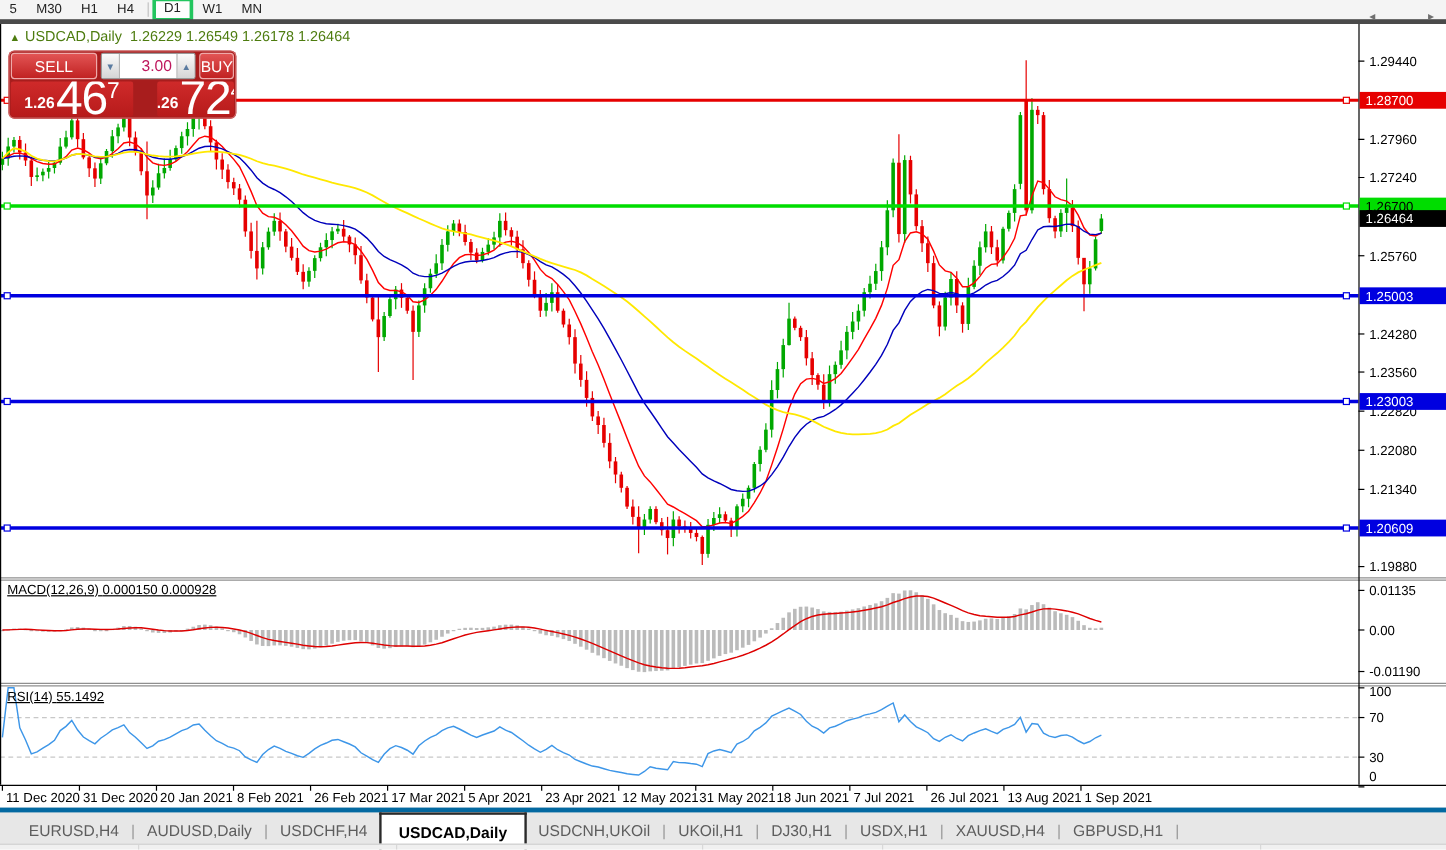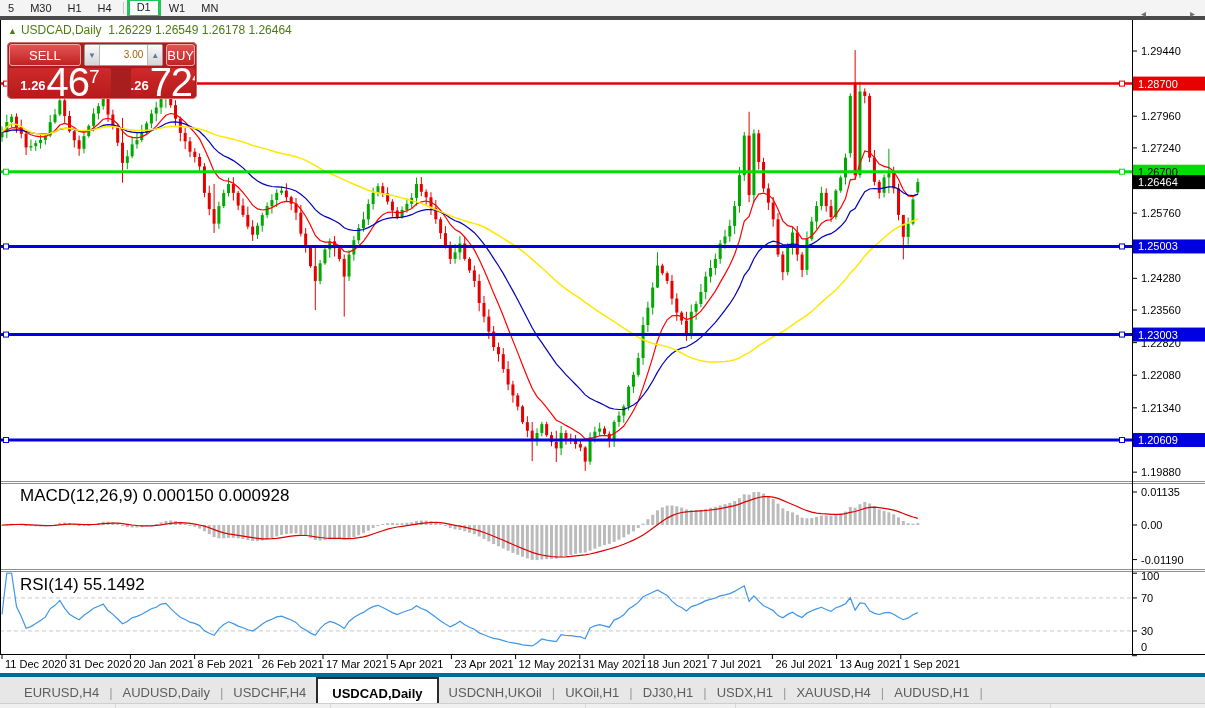--- a/index.html
+++ b/index.html
@@ -10,38 +10,38 @@
   .toolbar{position:absolute;top:0;left:0;right:0;height:16px;background:#f4f4f4;
     display:flex;align-items:center;font-size:11px;color:#222;}
   .tf{padding:0 8px;height:16px;line-height:16px;cursor:default;}
   .tf.active{background:#fdfdfd;border:3px solid #22c55e;height:14px;line-height:13px;border-radius:2px;padding:0 7px;}
   .tf-sep{width:1px;height:12px;background:#c2c2c2;margin:0 3px;}
   .toolbar-edge{position:absolute;top:16px;left:0;right:0;height:4px;background:#4a4a4a;}
 
   
   .chart-title{position:absolute;top:23px;left:8px;font-size:12px;color:#4d7c0f;white-space:nowrap;}
   .chart-title .tri{font-size:9px;margin-right:4px;}
-  .pane-label{position:absolute;left:20px;font-size:17px;color:#000;white-space:nowrap;}
+  .pane-label{position:absolute;left:6px;font-size:11px;color:#000;white-space:nowrap;text-decoration:underline;}
   .macd-label{top:486px;}
   .rsi-label{top:575px;}
 
   
   .trade-panel{position:absolute;left:7px;top:42px;width:190px;height:57px;background:#a81d1d;
     border-radius:5px;box-shadow:0 0 0 1px #d46a6a inset;}
   .tp-row1{position:absolute;top:2px;left:2px;right:2px;height:22px;display:flex;gap:3px;}
   .tp-btn{background:linear-gradient(#e25454,#c12222);border:1px solid #efa9a9;border-radius:3px;
     color:#fff;font-size:13px;display:flex;align-items:center;justify-content:center;padding:0;cursor:pointer;
     font-family:"Liberation Sans",sans-serif;}
   .tp-sell{width:76px;}
   .tp-buy{flex:1;}
   .spinner{width:82px;display:flex;background:#fff;border:1px solid #9a9a9a;border-radius:2px;overflow:hidden;}
   .spin-btn{width:15px;background:linear-gradient(#fafafa,#d5d5d5);border:0;border-right:1px solid #b5b5b5;
     color:#5a7ba0;font-size:8px;display:flex;align-items:center;justify-content:center;cursor:pointer;padding:0;}
   .spin-btn.up{border-right:0;border-left:1px solid #b5b5b5;}
-  .spin-val{flex:1;text-align:right;padding-right:4px;font-size:10px;color:#a16207;line-height:20px;}
+  .spin-val{flex:1;text-align:right;padding-right:4px;font-size:13px;color:#be185d;line-height:20px;}
   .tp-row2{position:absolute;top:26px;left:2px;right:2px;bottom:2px;display:flex;gap:20px;justify-content:center;}
   .price-box{display:flex;align-items:flex-end;justify-content:center;background:linear-gradient(#cf2a2a,#b71b1b);
     border-radius:2px;color:#fff;overflow:hidden;}
   .pb-left{width:102px;}
   .pb-right{flex:1;}
   .pb-small{font-size:13px;font-weight:bold;margin:0 1px 4px 0;}
   .pb-big{font-size:40px;line-height:29px;letter-spacing:-1px;}
   .pb-sup{font-size:19px;line-height:16px;align-self:flex-start;margin-top:1px;}
 
   
@@ -820,21 +820,21 @@
       <div class="tab">USDCNH,UKOil</div>
       <div class="tab-sep">|</div>
       <div class="tab">UKOil,H1</div>
       <div class="tab-sep">|</div>
       <div class="tab">DJ30,H1</div>
       <div class="tab-sep">|</div>
       <div class="tab">USDX,H1</div>
       <div class="tab-sep">|</div>
       <div class="tab">XAUUSD,H4</div>
       <div class="tab-sep">|</div>
-      <div class="tab">AUDUSD,H1</div>
+      <div class="tab">GBPUSD,H1</div>
       <div class="tab-sep">|</div>
     </div>
   <div class="tab-arrows">
     <span>◂</span>
     <span>▸</span>
   </div>
 
   <div class="statusbar">
       <div class="sb-div" style="left: 115px;"></div>
       <div class="sb-div" style="left: 330px;"></div>

